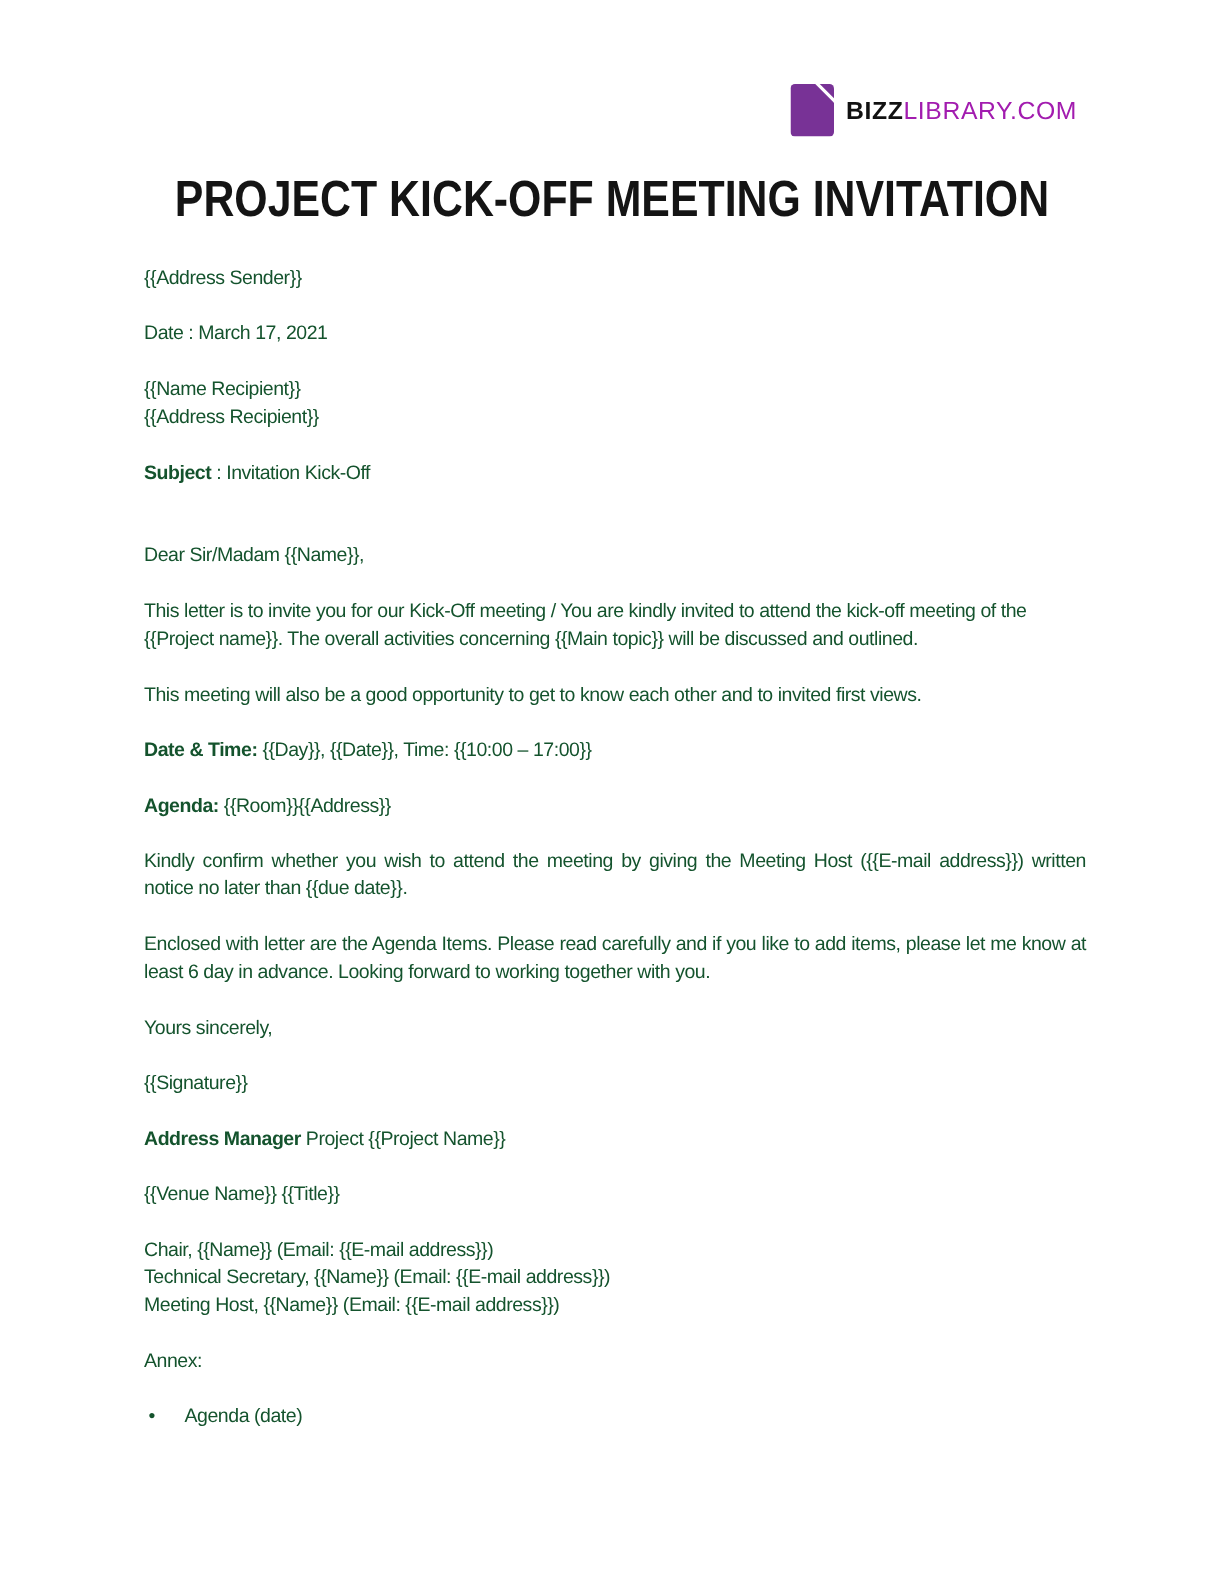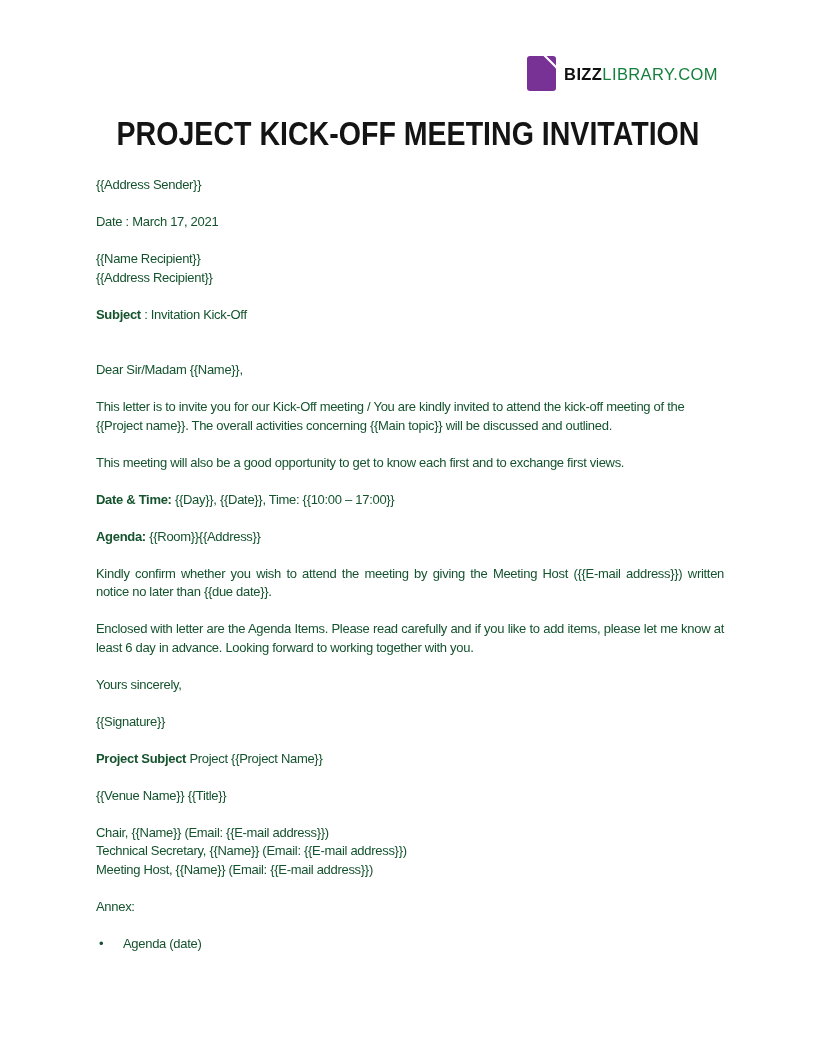--- a/index.html
+++ b/index.html
@@ -17,21 +17,21 @@
   .logo {
     position:absolute; top:56px; right:98px;
     display:flex; align-items:center; gap:8px;
   }
   .logo svg { display:block; }
   .brand {
     font-size:16.5px; letter-spacing:0.4px;
     color:#222; white-space:nowrap; line-height:20px;
   }
   .brand .bold { font-weight:700; color:#111;text-align:right; }
-  .brand .light { font-weight:400; color:#15803d; }
+  .brand .light { font-weight:400; color:#a21caf; }
 
   
   .doc-title {
     position:absolute; top:113px; left:0;
     width:100%; text-align:center;
     font-size:34px; line-height:40px; font-weight:700;
     color:#141414; white-space:nowrap;
     transform:scaleX(0.84); transform-origin:50% 50%;
   }
 
@@ -72,35 +72,35 @@
     <p>Date : March 17, 2021</p>
 
     <p><span>{{Name Recipient}}</span><br><span>{{Address Recipient}}</span></p>
 
     <p class="gap2"><span class="b">Subject</span><span> : Invitation Kick-Off</span></p>
 
     <p>Dear Sir/Madam {{Name}},</p>
 
     <p>This letter is to invite you for our Kick-Off meeting / You are kindly invited to attend the kick-off meeting of the {{Project name}}. The overall activities concerning {{Main topic}} will be discussed and outlined.</p>
 
-    <p>This meeting will also be a good opportunity to get to know each first and to exchange first views.</p>
+    <p>This meeting will also be a good opportunity to get to know each other and to invited first views.</p>
 
     <p><span class="b">Date &amp; Time:</span><span> {{Day}}, {{Date}}, Time: {{10:00 – 17:00}}</span></p>
 
     <p><span class="b">Agenda:</span><span> {{Room}}{{Address}}</span></p>
 
     <p class="justify">Kindly confirm whether you wish to attend the meeting by giving the Meeting Host ({{E-mail address}}) written notice no later than {{due date}}.</p>
 
     <p class="justify">Enclosed with letter are the Agenda Items. Please read carefully and if you like to add items, please let me know at least 6 day in advance. Looking forward to working together with you.</p>
 
     <p>Yours sincerely,</p>
 
     <p>{{Signature}}</p>
 
-    <p><span class="b">Project Subject</span><span class="i"> Project {{Project Name}}</span></p>
+    <p><span class="b">Address Manager</span><span class="i"> Project {{Project Name}}</span></p>
 
     <p>{{Venue Name}} {{Title}}</p>
 
     <p><span>Chair, {{Name}} (Email: {{E-mail address}})</span><br><span>Technical Secretary, {{Name}} (Email: {{E-mail address}})</span><br><span>Meeting Host, {{Name}} (Email: {{E-mail address}})</span></p>
 
     <p>Annex:</p>
 
     <div class="annex-item">
       <span class="bullet">•</span>
       <span>Agenda (date)</span>

